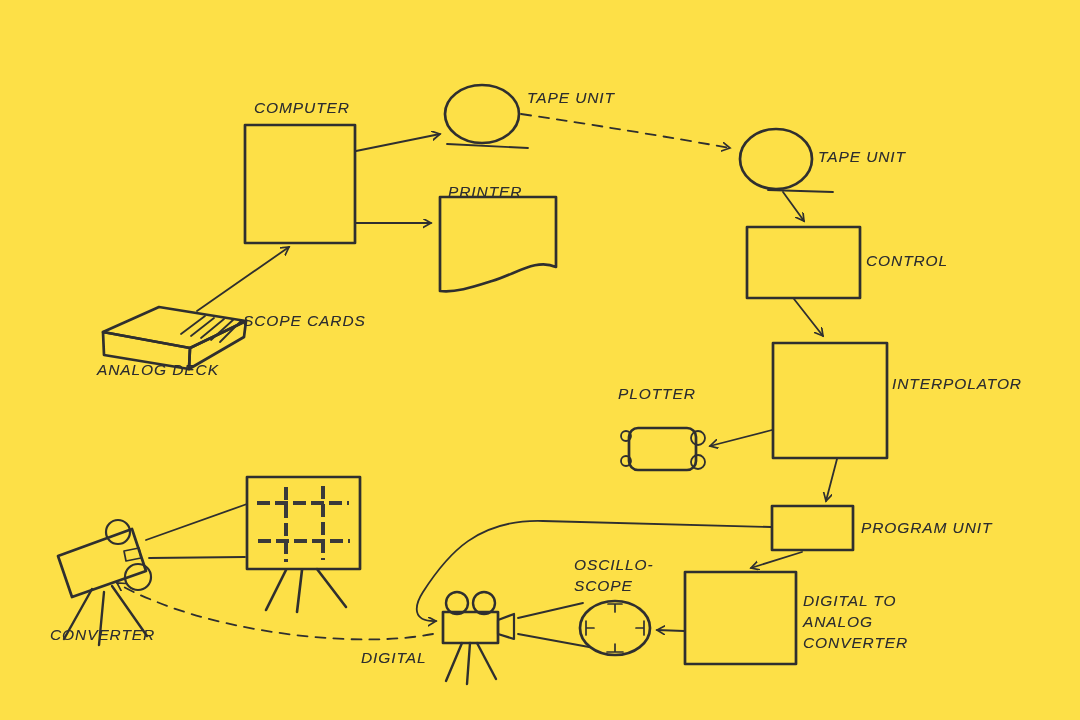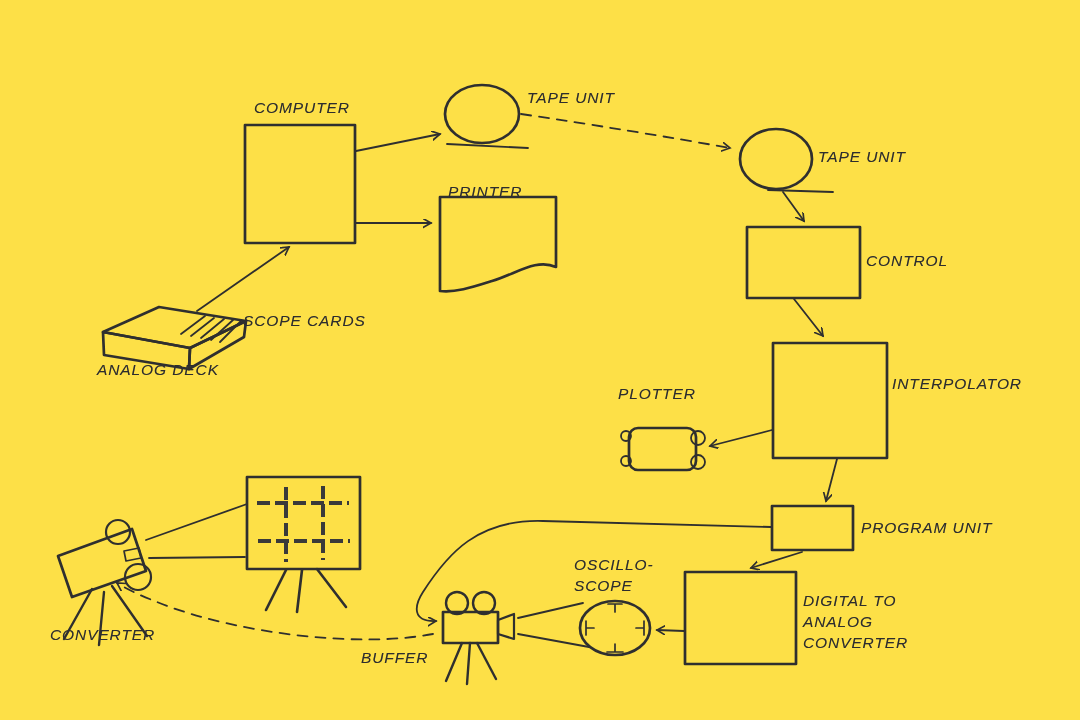--- a/index.html
+++ b/index.html
@@ -163,15 +163,15 @@
     <div>DIGITAL TO</div>
     <div>ANALOG</div>
     <div>CONVERTER</div>
   </div>
 
   <div class="lbl" style="left:574px;top:554px">
     <div>OSCILLO-</div>
     <div>SCOPE</div>
   </div>
 
-  <div class="lbl" style="left:361px;top:647px">BUFFER</div>
+  <div class="lbl" style="left:361px;top:647px">DIGITAL</div>
   <div class="lbl" style="left:50px;top:624px">CONVERTER</div>
 </div>
 
 </body></html>

